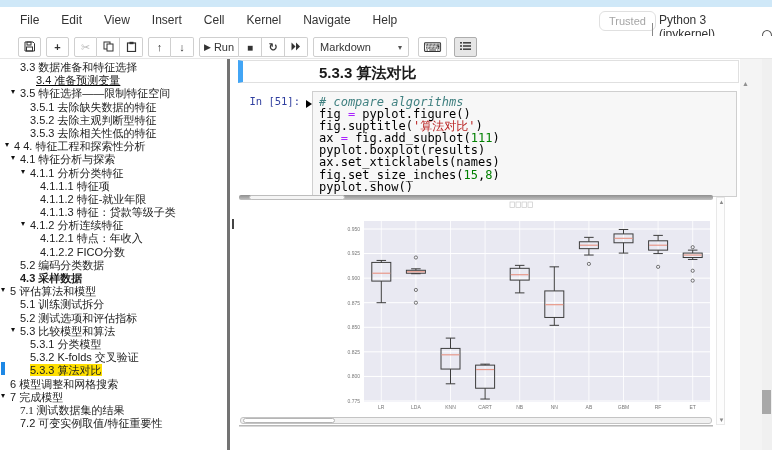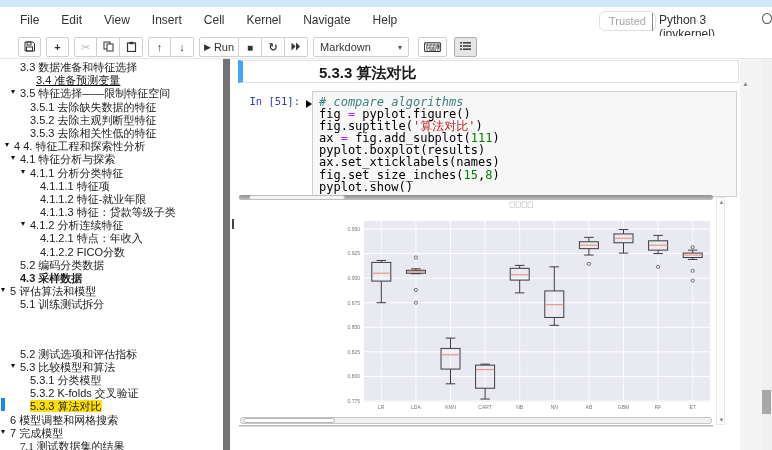--- a/index.html
+++ b/index.html
@@ -7,21 +7,21 @@
     font-family:"Liberation Sans","DejaVu Sans",sans-serif; background:#fff; }
   #stage { position:relative; width:772px; height:450px; background:#fff; }
 
   
   .topstrip { position:absolute; left:0; top:0; width:772px; height:7px; background:#cfe8f8; }
   .menubar { position:absolute; left:0; top:7px; width:772px; height:29px; background:#fff; }
   .menus { position:absolute; left:20px; top:6px; display:flex; gap:22px; }
   .menu-item { font-size:12px; color:#333; cursor:pointer; }
   .trusted { position:absolute; left:599px; top:4px; border:1px solid #e0e0e0; border-radius:6px;
     color:#a5a5a5; font-size:11px; padding:3px 9px; background:#fff; }
-  .kernel-area { position:absolute; left:652px; top:6px; display:flex; align-items:flex-start; gap:6px; }
+  .kernel-area { position:absolute; left:652px; top:6px; display:flex; align-items:flex-end; gap:6px; }
   .kernel-divider { width:1px; height:18px; background:#888; }
   .kernel-name { font-size:12px; color:#333; }
   .kernel-circle { width:11px; height:11px; border:1.5px solid #555; border-radius:50%; }
 
   .toolbar { position:absolute; left:0; top:36px; width:772px; height:23px; background:#fff;
     border-bottom:1px solid #e7e7e7; display:flex; align-items:center; gap:5px; padding-left:18px; }
   .btn-group { display:flex; }
   .tbtn { height:20px; min-width:23px; background:#fff; border:1px solid #cfcfcf; display:flex;
     align-items:center; justify-content:center; font-size:11px; color:#333; padding:0 4px; cursor:pointer; }
   .btn-group .tbtn + .tbtn { border-left:none; }
@@ -29,21 +29,21 @@
   .btn-group .tbtn:last-child { border-radius:0 2px 2px 0; }
   .btn-group .tbtn:only-child { border-radius:2px; }
   .tbtn.disabled { color:#bbb; }
   .tbtn.active { background:#e6e6e6; border-color:#adadad; }
   .run-label { margin-left:3px; font-size:11px; }
   .cell-type-select { height:20px; width:96px; border:1px solid #cfcfcf; border-radius:2px; background:#fff;
     font-size:11px; color:#333; display:flex; align-items:center; justify-content:space-between; padding:0 6px; cursor:pointer; }
 
   
   .sidebar { position:absolute; left:0; top:59px; width:230px; height:391px; background:#fff;
-    border-right:7px solid #737373; overflow:hidden; }
+    border-right:3px solid #737373; overflow:hidden; }
   .toc-row { position:relative; height:13.2px; line-height:13.2px; white-space:nowrap; cursor:pointer; }
   .toc-label { font-size:11px; color:#212121; }
   .caret { display:inline-block; width:9px; font-size:8px; color:#111; vertical-align:top; }
   .toc-row.active .toc-label { background:#ffe000; }
   .toc-row.active::before { content:""; position:absolute; left:1px; top:0; width:4px; height:13px; background:#1e88e5; }
   .sb-thumb { position:absolute; left:232px; top:219px; width:2px; height:10px; background:#444; }
 
   
   .main { position:absolute; left:237px; top:59px; width:503px; height:391px; background:#fff; }
   .right-bg { position:absolute; left:740px; top:59px; width:32px; height:391px; background:#f4f4f4; }
@@ -205,21 +205,21 @@
         <div class="toc-row" style="padding-left: 40px;"><span class="toc-label">4.1.1.1 特征项</span></div>
         <div class="toc-row" style="padding-left: 40px;"><span class="toc-label">4.1.1.2 特征-就业年限</span></div>
         <div class="toc-row" style="padding-left: 40px;"><span class="toc-label">4.1.1.3 特征：贷款等级子类</span></div>
         <div class="toc-row" style="padding-left: 30px;"><span class="caret" style="margin-left: -9px;">▾</span><span class="toc-label">4.1.2 分析连续特征</span></div>
         <div class="toc-row" style="padding-left: 40px;"><span class="toc-label">4.1.2.1 特点：年收入</span></div>
         <div class="toc-row" style="padding-left: 40px;"><span class="toc-label">4.1.2.2 FICO分数</span></div>
         <div class="toc-row" style="padding-left: 20px;"><span class="toc-label">5.2 编码分类数据</span></div>
         <div class="toc-row" style="padding-left: 20px; font-weight: bold;"><span class="toc-label">4.3 采样数据</span></div>
         <div class="toc-row" style="padding-left: 10px;"><span class="caret" style="margin-left: -9px;">▾</span><span class="toc-label">5 评估算法和模型</span></div>
         <div class="toc-row" style="padding-left: 20px;"><span class="toc-label">5.1 训练测试拆分</span></div>
-        <div class="toc-row" style="padding-left: 20px; margin-top: 36px;"><span class="toc-label">5.2 测试选项和评估指标</span></div>
+        <div class="toc-row" style="padding-left: 20px;"><span class="toc-label">5.2 测试选项和评估指标</span></div>
         <div class="toc-row" style="padding-left: 20px;"><span class="caret" style="margin-left: -9px;">▾</span><span class="toc-label">5.3 比较模型和算法</span></div>
         <div class="toc-row" style="padding-left: 30px;"><span class="toc-label">5.3.1 分类模型</span></div>
         <div class="toc-row" style="padding-left: 30px;"><span class="toc-label">5.3.2 K-folds 交叉验证</span></div>
         <div class="toc-row active" style="padding-left: 30px;"><span class="toc-label">5.3.3 算法对比</span></div>
         <div class="toc-row" style="padding-left: 10px;"><span class="toc-label">6 模型调整和网格搜索</span></div>
         <div class="toc-row" style="padding-left: 10px;"><span class="caret" style="margin-left: -9px;">▾</span><span class="toc-label">7 完成模型</span></div>
         <div class="toc-row" style="padding-left: 20px; font-family: Liberation Serif, serif;"><span class="toc-label">7.1 测试数据集的结果</span></div>
         <div class="toc-row" style="padding-left: 20px;"><span class="toc-label">7.2 可变实例取值/特征重要性</span></div>
       </div>
   </div>

